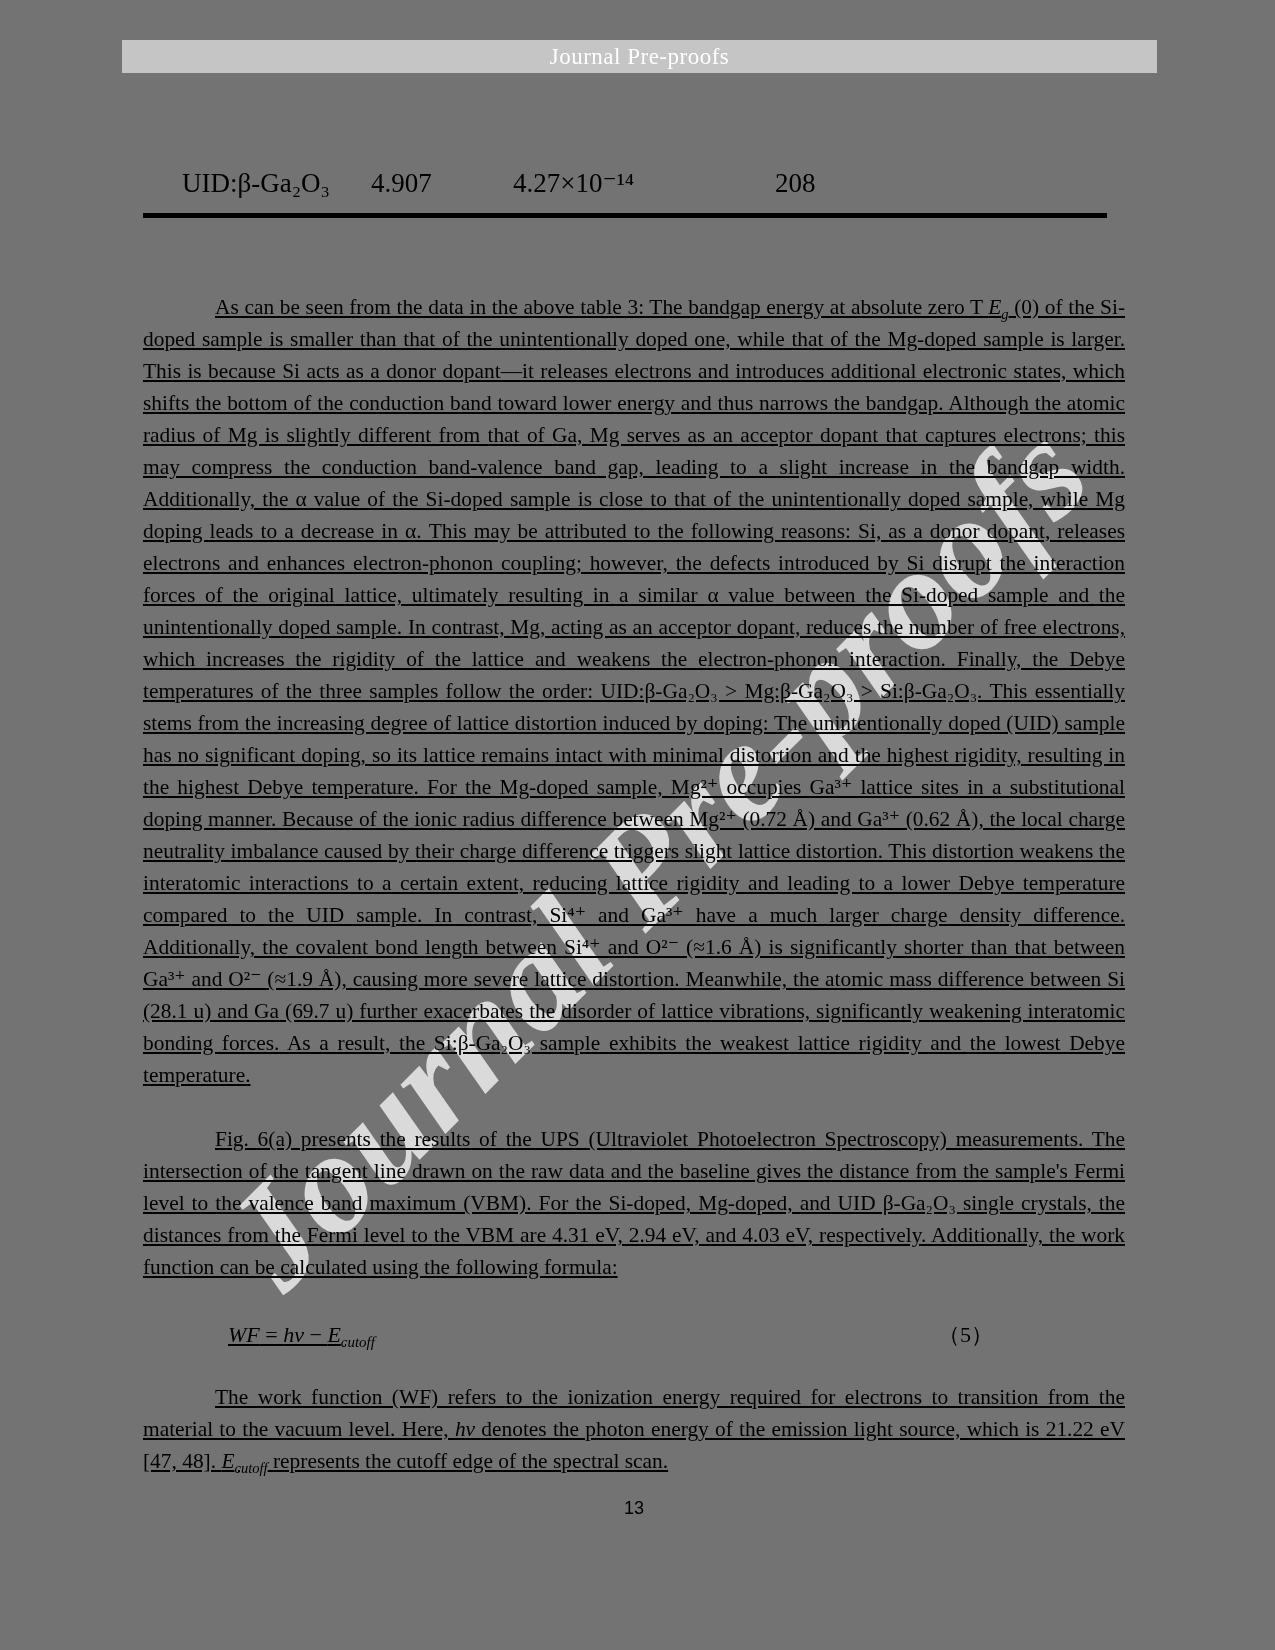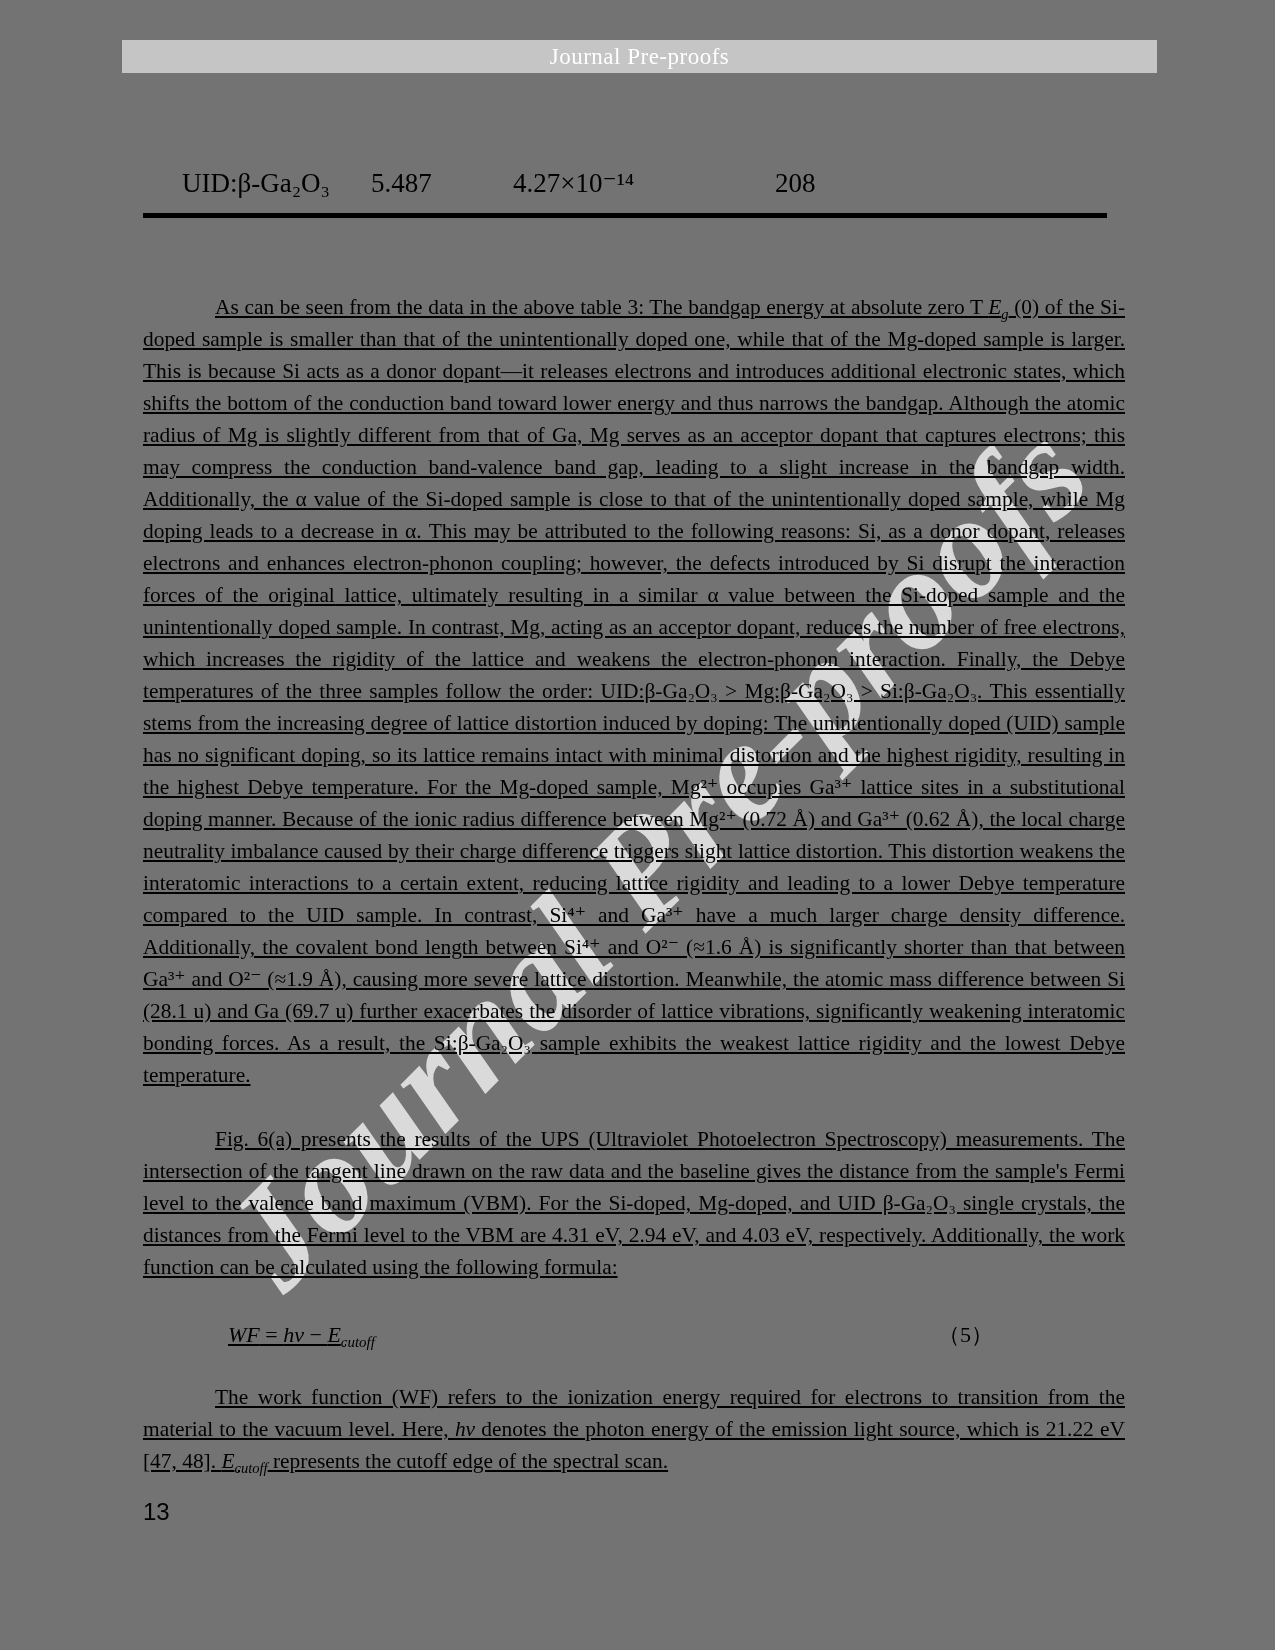--- a/index.html
+++ b/index.html
@@ -29,40 +29,40 @@
   .rule{position:absolute;left:143px;top:213px;width:964px;height:5px;background:#000;z-index:1;}
   .content{
     position:absolute;left:143px;top:291px;width:982px;
     font-size:21.4px;line-height:32px;text-align:justify;z-index:1;text-decoration:underline;
   }
   .content p{margin:0 0 32px 0;text-indent:72px;}
   .eq{position:relative;margin:36px 0 30px 0;font-size:22px;text-align:left;}
   .eq .runs{margin-left:85px;}
   .eqnum{position:absolute;left:795px;top:0;font-style:normal;}
   .pagenum{
-    position:absolute;left:143px;top:1498px;width:982px;text-align:left;
-    font-family:"Liberation Sans","DejaVu Sans",sans-serif;font-size:24px;z-index:1;
+    position:absolute;left:143px;top:1498px;width:982px;text-align:center;
+    font-family:"Liberation Sans","DejaVu Sans",sans-serif;font-size:18px;z-index:1;
   }
   .it{font-style:italic;}
   .sub{vertical-align:sub;font-size:0.68em;line-height:0;}
 </style>
 </head>
 <body>
 
 <div class="page">
 
   <div class="banner">
     <span>Journal Pre-proofs</span>
   </div>
 
   <div class="watermark" style="color: rgb(218, 218, 218);">Journal Pre-proofs</div>
 
   <div class="tbl">
     <span class="c c1">UID:β-Ga₂O₃</span>
-    <span class="c c2">5.487</span>
+    <span class="c c2">4.907</span>
     <span class="c c3">4.27×10⁻¹⁴</span>
     <span class="c c4">208</span>
   </div>
 
   <div class="rule"></div>
 
   <div class="content">
     <p><span>As can be seen from the data in the above table 3: The bandgap energy at absolute zero T </span><span class="it">E</span><span class="it sub">g</span><span> (0) of the Si-doped sample is smaller than that of the unintentionally doped one, while that of the Mg-doped sample is larger. This is because Si acts as a donor dopant—it releases electrons and introduces additional electronic states, which shifts the bottom of the conduction band toward lower energy and thus narrows the bandgap. Although the atomic radius of Mg is slightly different from that of Ga, Mg serves as an acceptor dopant that captures electrons; this may compress the conduction band-valence band gap, leading to a slight increase in the bandgap width. Additionally, the α value of the Si-doped sample is close to that of the unintentionally doped sample, while Mg doping leads to a decrease in α. This may be attributed to the following reasons: Si, as a donor dopant, releases electrons and enhances electron-phonon coupling; however, the defects introduced by Si disrupt the interaction forces of the original lattice, ultimately resulting in a similar α value between the Si-doped sample and the unintentionally doped sample. In contrast, Mg, acting as an acceptor dopant, reduces the number of free electrons, which increases the rigidity of the lattice and weakens the electron-phonon interaction. Finally, the Debye temperatures of the three samples follow the order: UID:β-Ga₂O₃ &gt; Mg:β-Ga₂O₃ &gt; Si:β-Ga₂O₃. This essentially stems from the increasing degree of lattice distortion induced by doping: The unintentionally doped (UID) sample has no significant doping, so its lattice remains intact with minimal distortion and the highest rigidity, resulting in the highest Debye temperature. For the Mg-doped sample, Mg²⁺ occupies Ga³⁺ lattice sites in a substitutional doping manner. Because of the ionic radius difference between Mg²⁺ (0.72 Å) and Ga³⁺ (0.62 Å), the local charge neutrality imbalance caused by their charge difference triggers slight lattice distortion. This distortion weakens the interatomic interactions to a certain extent, reducing lattice rigidity and leading to a lower Debye temperature compared to the UID sample. In contrast, Si⁴⁺ and Ga³⁺ have a much larger charge density difference. Additionally, the covalent bond length between Si⁴⁺ and O²⁻ (≈1.6 Å) is significantly shorter than that between Ga³⁺ and O²⁻ (≈1.9 Å), causing more severe lattice distortion. Meanwhile, the atomic mass difference between Si (28.1 u) and Ga (69.7 u) further exacerbates the disorder of lattice vibrations, significantly weakening interatomic bonding forces. As a result, the Si:β-Ga₂O₃ sample exhibits the weakest lattice rigidity and the lowest Debye temperature.</span></p>
     <p><span>Fig. 6(a) presents the results of the UPS (Ultraviolet Photoelectron Spectroscopy) measurements. The intersection of the tangent line drawn on the raw data and the baseline gives the distance from the sample's Fermi level to the valence band maximum (VBM). For the Si-doped, Mg-doped, and UID β-Ga₂O₃ single crystals, the distances from the Fermi level to the VBM are 4.31 eV, 2.94 eV, and 4.03 eV, respectively. Additionally, the work function can be calculated using the following formula:</span></p>
     <div class="eq">

